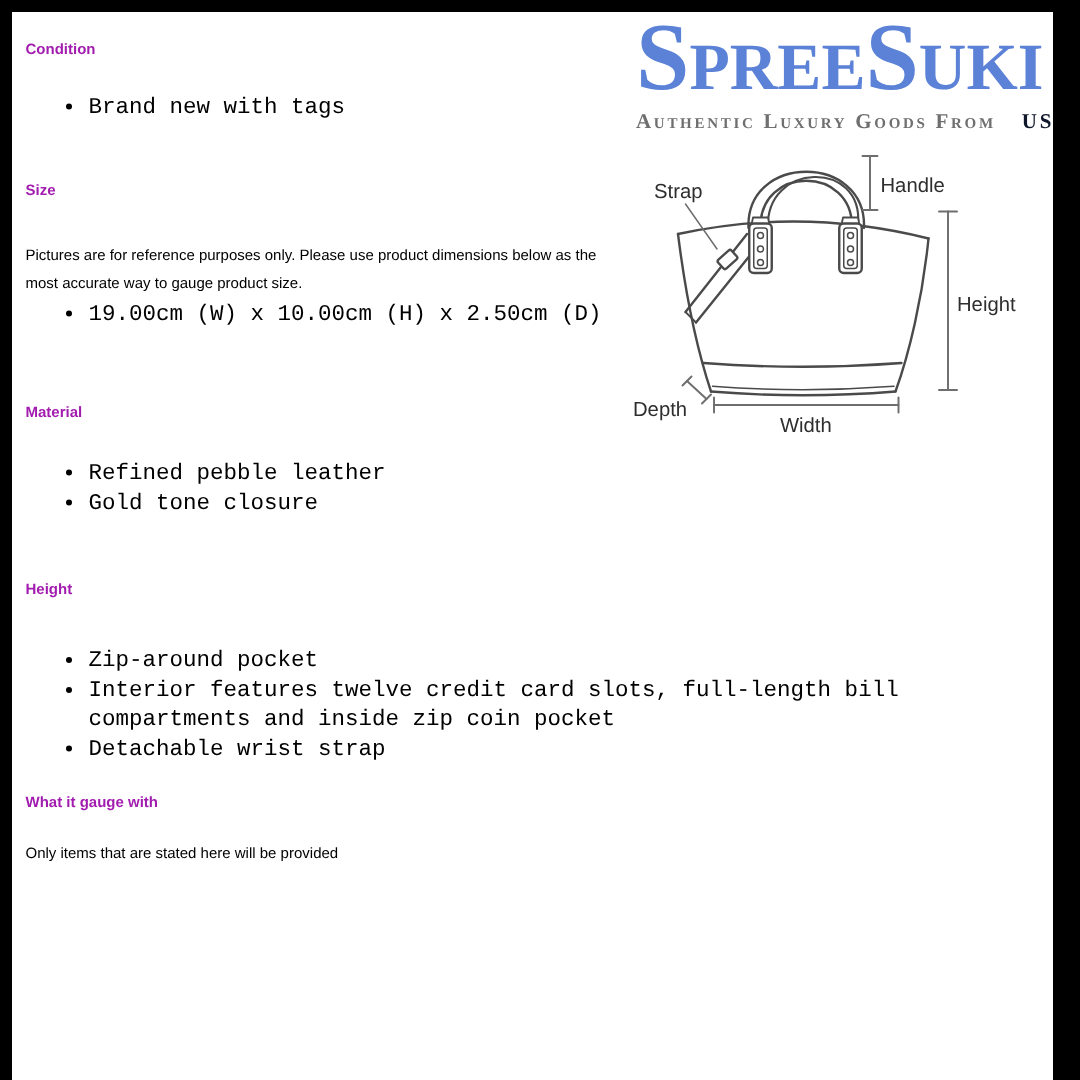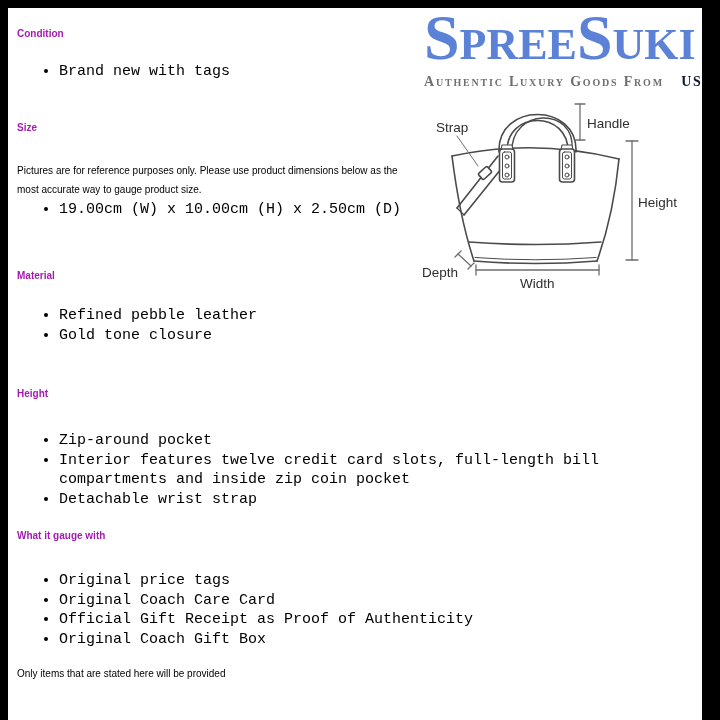--- a/index.html
+++ b/index.html
@@ -197,23 +197,17 @@
     </ul>
 
     <h3 class="h-details">Height</h3>
     <ul class="ul-details">
       <li>Zip-around pocket</li>
       <li>Interior features twelve credit card slots, full-length bill compartments and inside zip coin pocket</li>
       <li>Detachable wrist strap</li>
     </ul>
 
     <h3 class="h-included">What it gauge with</h3>
-    <ul class="ul-included">
-      <li>Original price tags</li>
-      <li>Original Coach Care Card</li>
-      <li>Official Gift Receipt as Proof of Authenticity</li>
-      <li>Original Coach Gift Box</li>
-    </ul>
 
     <p class="footer-note">Only items that are stated here will be provided</p>
 
   </div>
 </div>
 
 </body></html>

